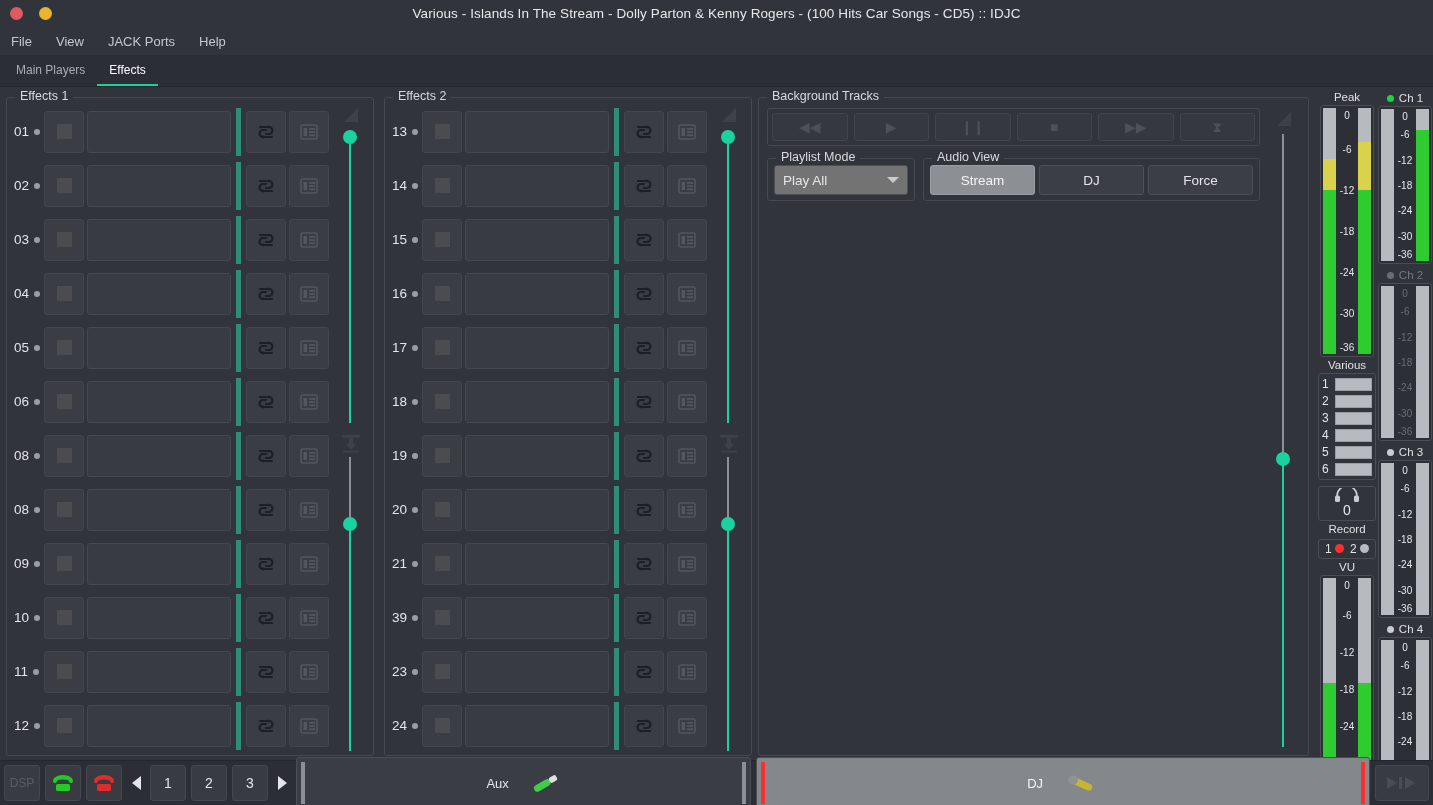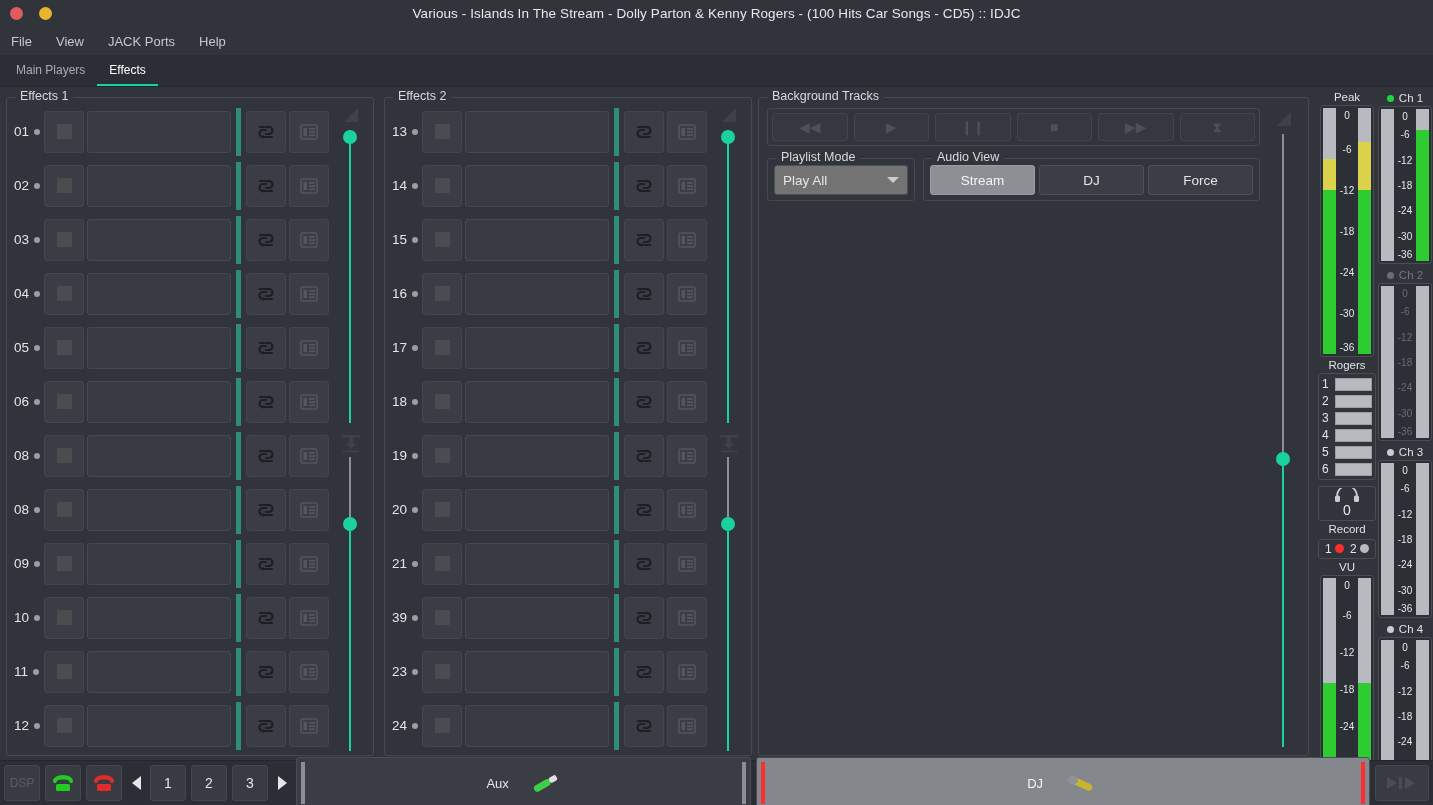--- a/index.html
+++ b/index.html
@@ -1046,21 +1046,21 @@
               <span style="top:66.66666666666666%">-24</span>
               <span style="top:83.33333333333334%">-30</span>
               <span style="top:calc(100% - 7px)">-36</span>
             </div>
             <div class="mbar">
               <div class="mfill" style="height:66.66666666666666%;background:#2ecc31"></div>
               <div class="mfill" style="bottom:66.66666666666666%;height:19.444444444444457%;background:#d9d24a"></div>
             </div>
           </div>
         </div>
-      <div class="mlabel">Rogers</div>
+      <div class="mlabel">Various</div>
       <div class="streamsbox" id="streams-box">
           <div class="srow">
             <span class="snum">1</span>
             <span class="sbar"></span>
           </div>
           <div class="srow">
             <span class="snum">2</span>
             <span class="sbar"></span>
           </div>
           <div class="srow">

